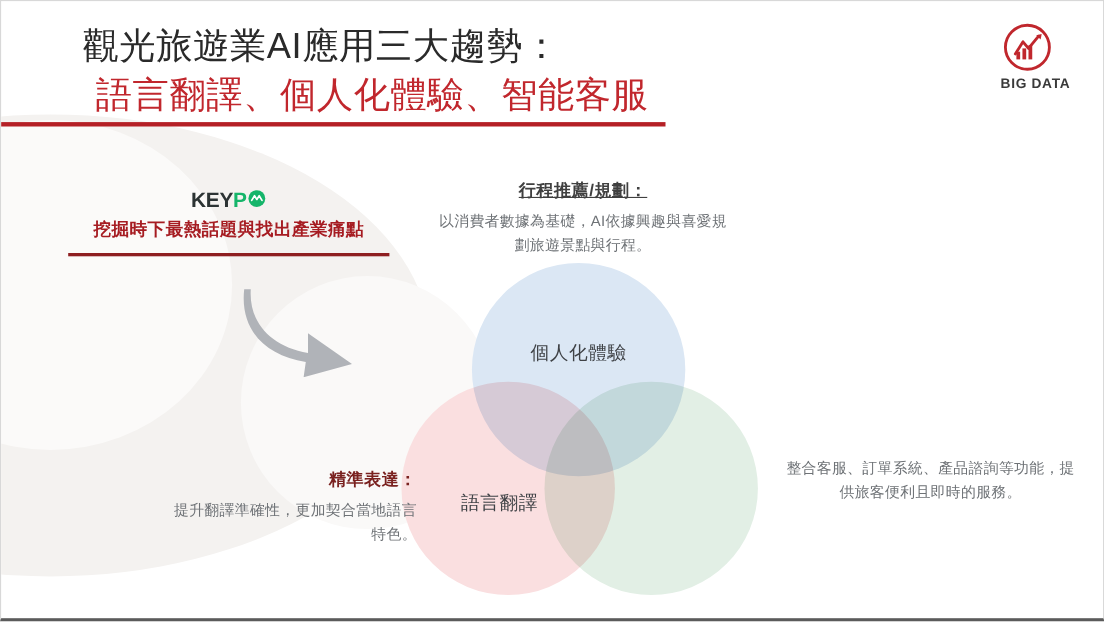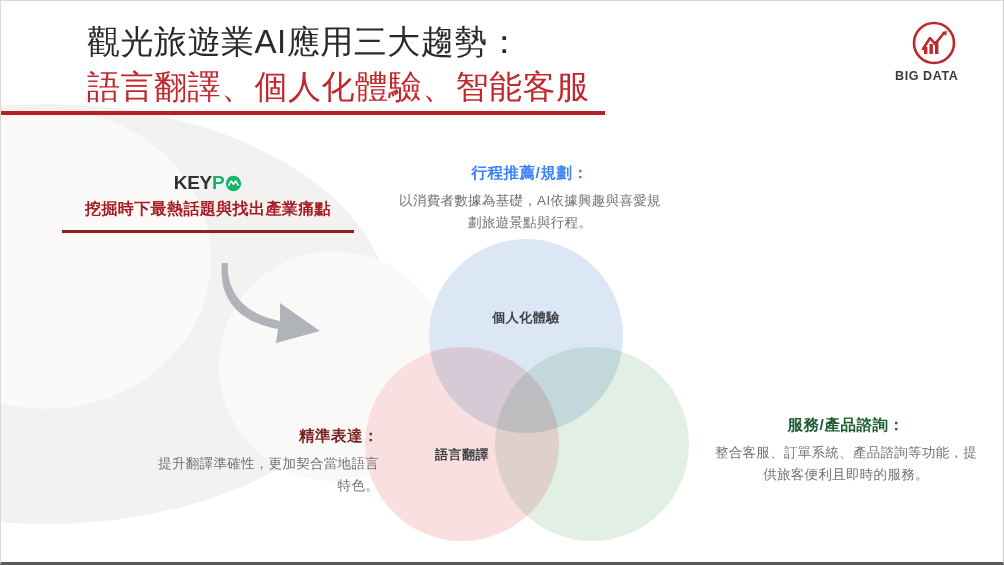--- a/index.html
+++ b/index.html
@@ -60,21 +60,21 @@
   
   .header {
     position: absolute;
     left: 0;
     top: 0;
     width: 1004px;
     z-index: 6;
   }
   .title-line1 {
     position: absolute;
-    left: 86px;
+    left: 74px;
     top: 21px;
     font-size: 33px;
     line-height: 40px;
     color: #2a2a2a;
     letter-spacing: 0.5px;
     white-space: nowrap;
   }
   .title-line2 {
     position: absolute;
     left: 86px;
@@ -94,21 +94,21 @@
     height: 4px;
     background: #b52026;
   }
 
   
   .logo {
     position: absolute;
     right: 30px;
     top: 18px;
     width: 78px;
-    text-align: left;
+    text-align: right;
     z-index: 7;
   }
   .logo-mark {
     width: 48px;
     height: 48px;
     margin: 0 auto;
     display: block;
   }
   .logo-text {
     margin-top: 2px;
@@ -128,21 +128,20 @@
   }
   .keypo-row1 {
     display: flex;
     align-items: center;
     justify-content: center;
     gap: 9px;
     height: 24px;
   }
   .keypo-logo {
     display: flex;
-    align-items: center;
     font-size: 19px;
     font-weight: bold;
     letter-spacing: -0.3px;
   }
   .keypo-key { color: #2c3334; }
   .keypo-p { color: #15b56a; }
   .keypo-o {
     width: 17px;
     height: 17px;
     margin-left: 1px;
@@ -206,22 +205,22 @@
   }
   .circle-right {
     left: 134px;
     top: 108px;
     width: 194px;
     height: 194px;
     background: #e2efe5;
   }
   .venn-label {
     position: absolute;
-    font-size: 13px;
-    font-weight: bold;
+    font-size: 17px;
+    font-weight: normal;
     color: #3f4246;
     white-space: nowrap;
     z-index: 5;
     letter-spacing: 0.5px;
   }
   .label-top   { left: 113px; top: 70px;  width: 104px; text-align: center; }
   .label-left  { left: 24px;  top: 207px; width: 104px; text-align: right; }
   .label-right { left: 203px; top: 207px; width: 104px; text-align: center; }
 
   
@@ -239,21 +238,21 @@
     color: #6e7276;
     letter-spacing: 0.3px;
   }
 
   .callout-top {
     left: 393px;
     top: 162px;
     width: 272px;
     text-align: center;
   }
-  .callout-top .callout-heading { color: #3b82f6; }
+  .callout-top .callout-heading { color: #404040; text-decoration: underline; }
 
   .callout-left {
     left: 150px;
     top: 425px;
     width: 228px;
     text-align: right;
   }
   .callout-left .callout-heading { color: #7a2220; }
 
   .callout-right {
@@ -329,17 +328,16 @@
     <div class="callout-heading">行程推薦/規劃：</div>
     <div class="callout-body">以消費者數據為基礎，AI依據興趣與喜愛規劃旅遊景點與行程。</div>
   </div>
 
   <div class="callout callout-left">
     <div class="callout-heading">精準表達：</div>
     <div class="callout-body">提升翻譯準確性，更加契合當地語言特色。</div>
   </div>
 
   <div class="callout callout-right">
-    <div class="callout-heading">服務/產品諮詢：</div>
     <div class="callout-body">整合客服、訂單系統、產品諮詢等功能，提供旅客便利且即時的服務。</div>
   </div>
 
 </div>
 
 </body></html>

